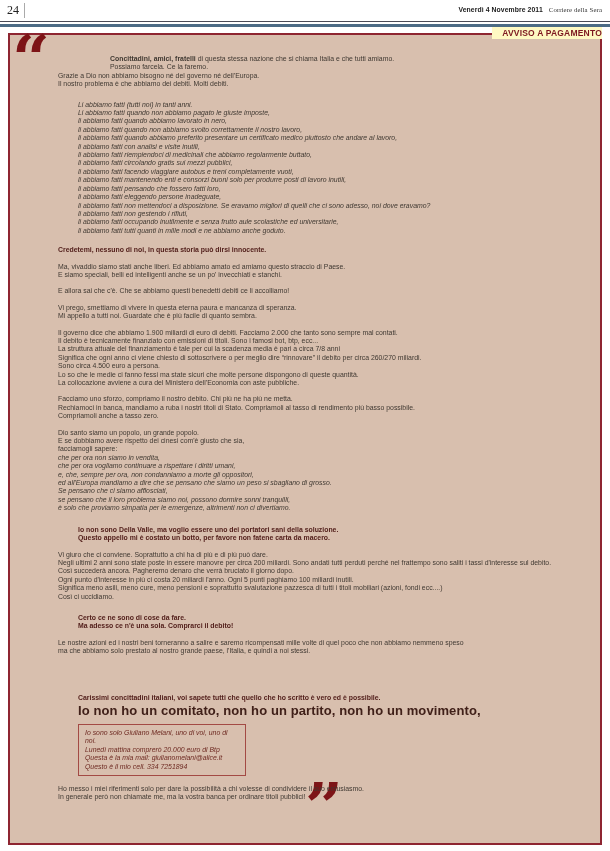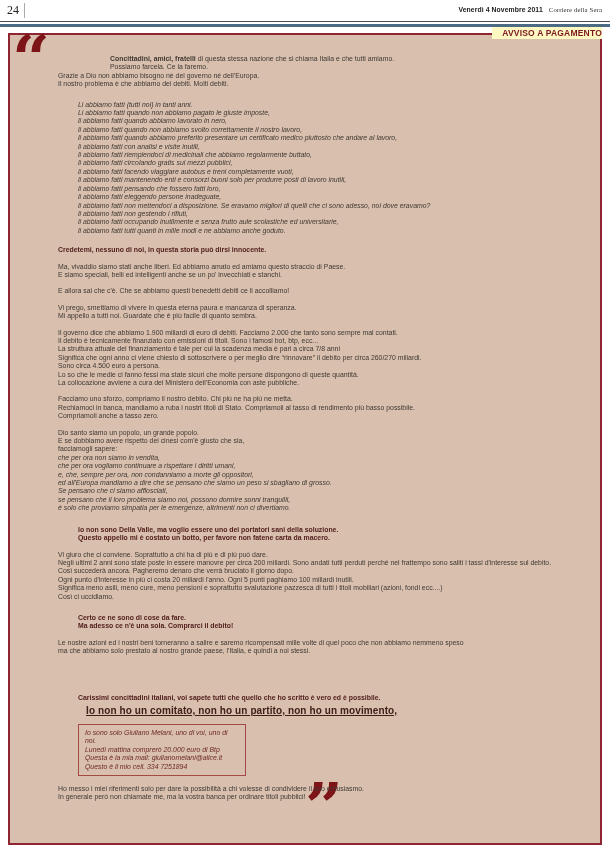--- a/index.html
+++ b/index.html
@@ -74,25 +74,24 @@
   .emph{
     margin-left:20px;margin-top:13px;
     font-weight:bold;color:#53201c;
   }
   .italic-part{font-style:italic;}
   .carissimi{
     margin-left:20px;margin-top:38px;
     font-weight:bold;color:#53201c;
   }
   .headline{
-    margin-left:28px;margin-top:2px;
+    margin-left:20px;margin-top:2px;
     font-weight:bold;color:#402019;
-    font-size:10px;line-height:13px;
+    font-size:13px;line-height:13px;
     letter-spacing:.1px;
-    text-decoration:underline;
   }
   .contact-box{
     margin-left:20px;margin-top:7px;
     width:168px;
     border:1px solid #a34a44;
     padding:4px 6px;
     font-style:italic;color:#6e2a22;
     box-sizing:border-box;
   }
   .closing{margin-top:9px;}

